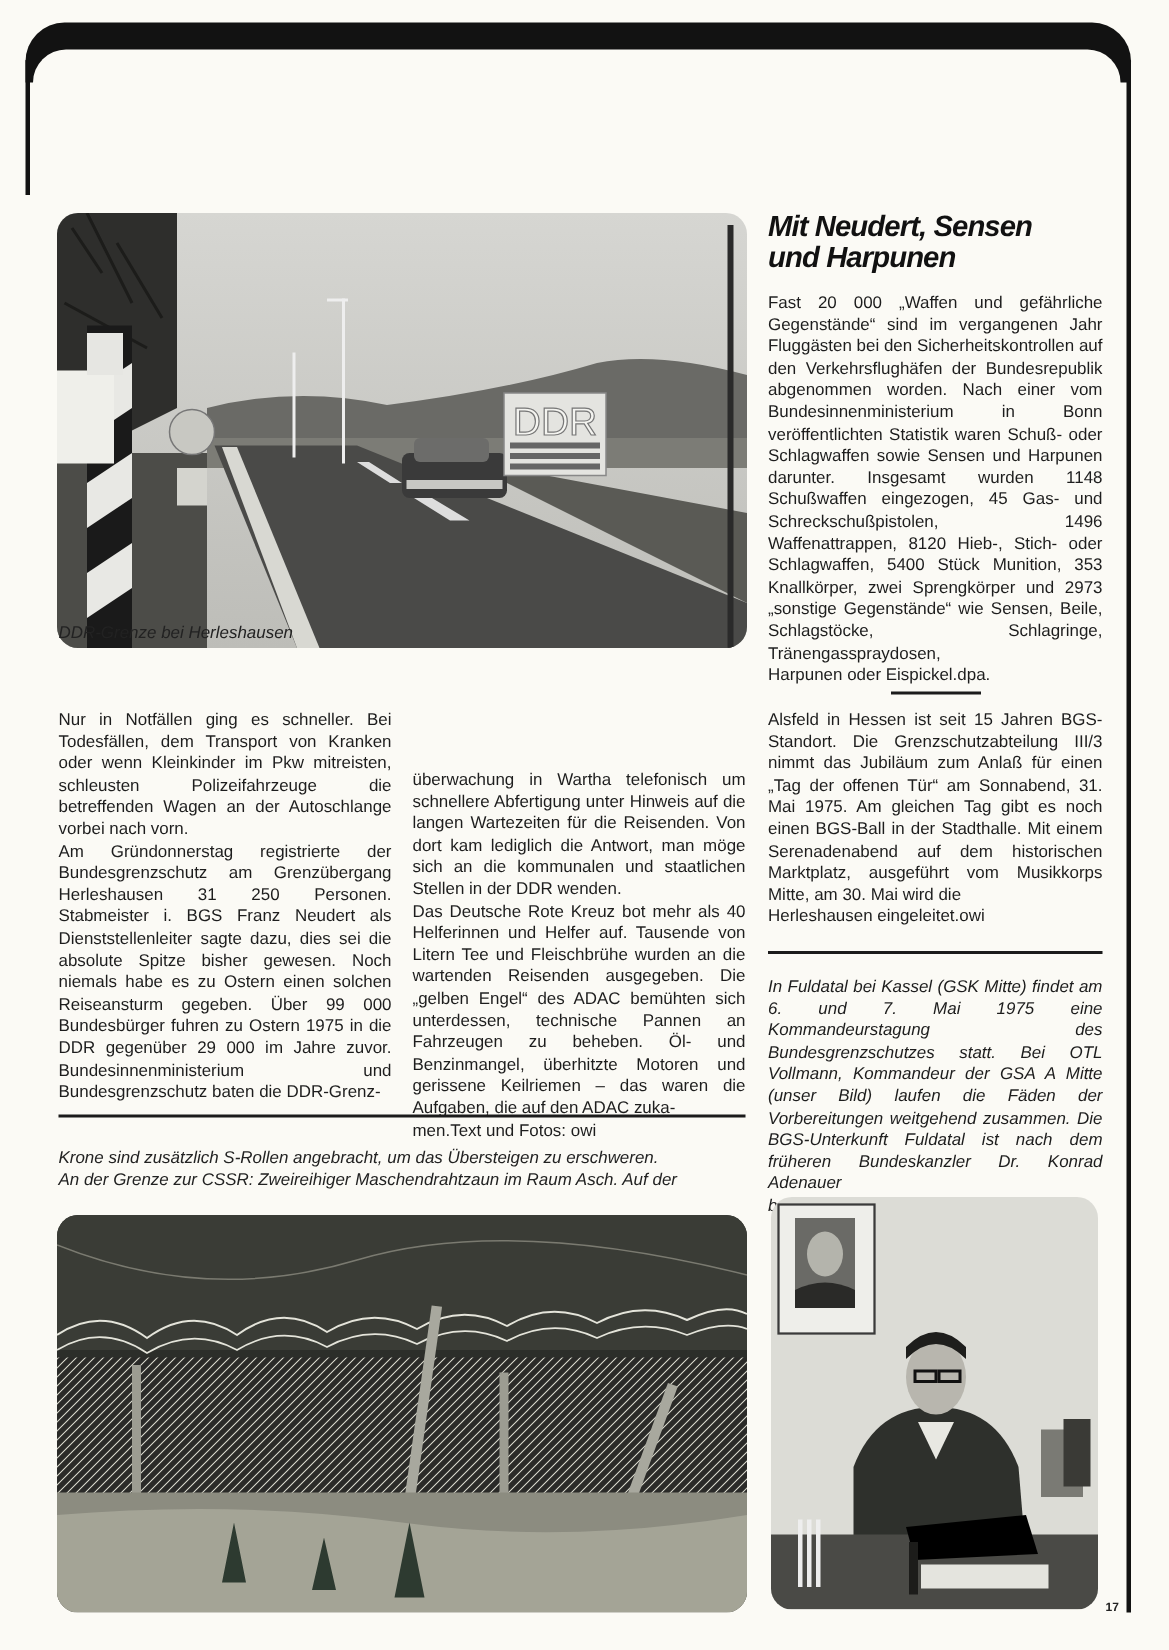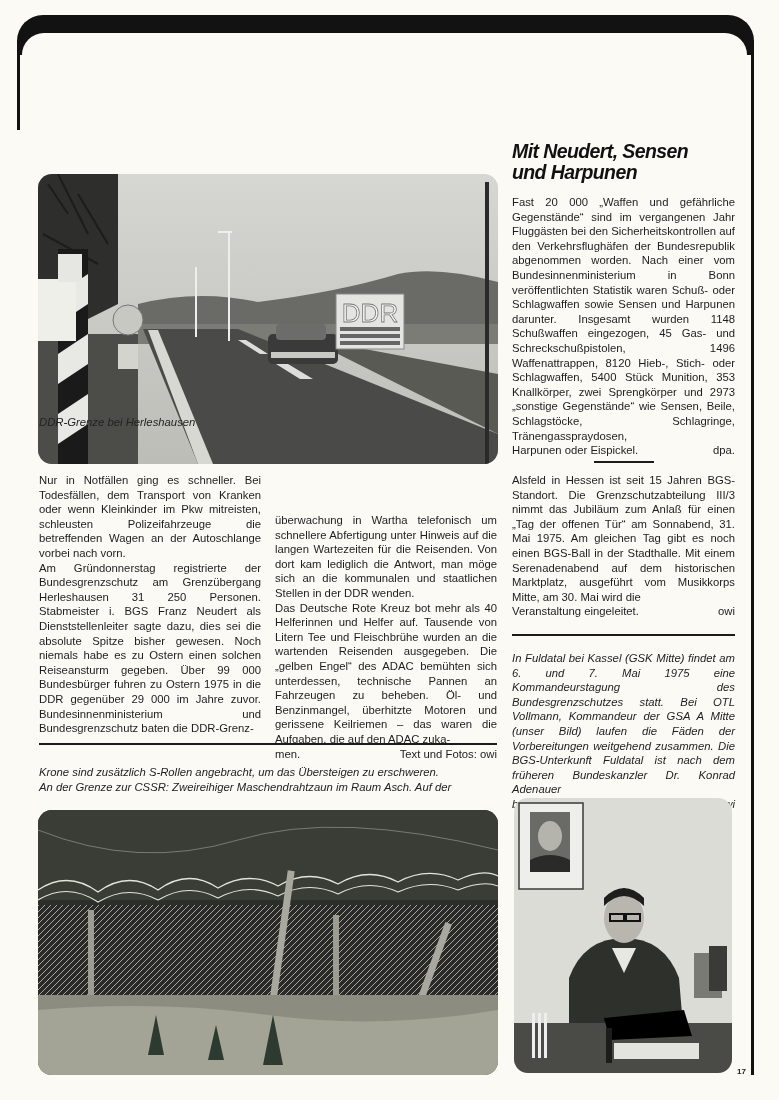--- a/index.html
+++ b/index.html
@@ -37,31 +37,31 @@
   .headline {
     position: absolute; left: 512px; top: 141px; width: 235px;
     font-family: "Liberation Sans", sans-serif; font-weight: bold; font-style: italic;
     font-size: 19.5px; line-height: 20.5px; letter-spacing: -0.6px; color: #111;
   }
 
   .rule { position: absolute; background: #1b1b1b; }
   .page-number {
     position: absolute; left: 737px; top: 1067px; font-size: 8px; font-weight: bold; color: #222;
   }
-  .fl { display:flex; justify-content:space-between; }
+  .fl { display:flex; }
 </style>
 </head>
 <body>
 
 <div class="frame-top"></div>
 <div class="frame-inner"></div>
 <div class="frame-left"></div>
 <div class="frame-right"></div>
 
-<div class="photo" style="left:38px; top:142px; width:460px; height:290px;margin-top:32px;">
+<div class="photo" style="left:38px; top:142px; width:460px; height:290px;">
   <svg viewBox="0 0 460 290" preserveAspectRatio="none">
     <defs>
       <linearGradient id="sky" x1="0" y1="0" x2="0" y2="1">
         <stop offset="0" stop-color="#d6d6d2"></stop>
           <stop offset="1" stop-color="#bdbdb8"></stop>
       </linearGradient>
     </defs>
     <rect width="460" height="290" fill="url(#sky)"></rect>
     <path d="M100 130 Q160 115 220 128 Q300 118 360 100 Q400 92 460 108 L460 160 L100 160 Z" fill="#6a6a66"></path>
     <rect x="100" y="150" width="360" height="20" fill="#7c7c76"></rect>
@@ -150,21 +150,21 @@
     <span>Harpunen oder Eispickel.</span>
     <span>dpa.</span>
   </div>
 </div>
 
 <div class="rule" style="left:594px; top:461px; width:60px; height:1.5px;"></div>
 
 <div class="body-col" style="left:512px; top:473px; width:223px;">
   <p>Alsfeld in Hessen ist seit 15 Jahren BGS-Standort. Die Grenzschutzabteilung III/3 nimmt das Jubiläum zum Anlaß für einen „Tag der offenen Tür“ am Sonnabend, 31. Mai 1975. Am gleichen Tag gibt es noch einen BGS-Ball in der Stadthalle. Mit einem Serenadenabend auf dem historischen Marktplatz, ausgeführt vom Musikkorps Mitte, am 30. Mai wird die</p>
   <div class="fl">
-    <span>Veranstaltung eingeleitet.</span>
+    <span>Herleshausen eingeleitet.</span>
     <span>owi</span>
   </div>
 </div>
 
 <div class="rule" style="left:512px; top:634px; width:223px; height:2px;"></div>
 
 <div class="body-col italic-col" style="left:512px; top:651px; width:223px;">
   <p>In Fuldatal bei Kassel (GSK Mitte) findet am 6. und 7. Mai 1975 eine Kommandeurstagung des Bundesgrenzschutzes statt. Bei OTL Vollmann, Kommandeur der GSA A Mitte (unser Bild) laufen die Fäden der Vorbereitungen weitgehend zusammen. Die BGS-Unterkunft Fuldatal ist nach dem früheren Bundeskanzler Dr. Konrad Adenauer</p>
   <div class="fl">
     <span>benannt.</span>

